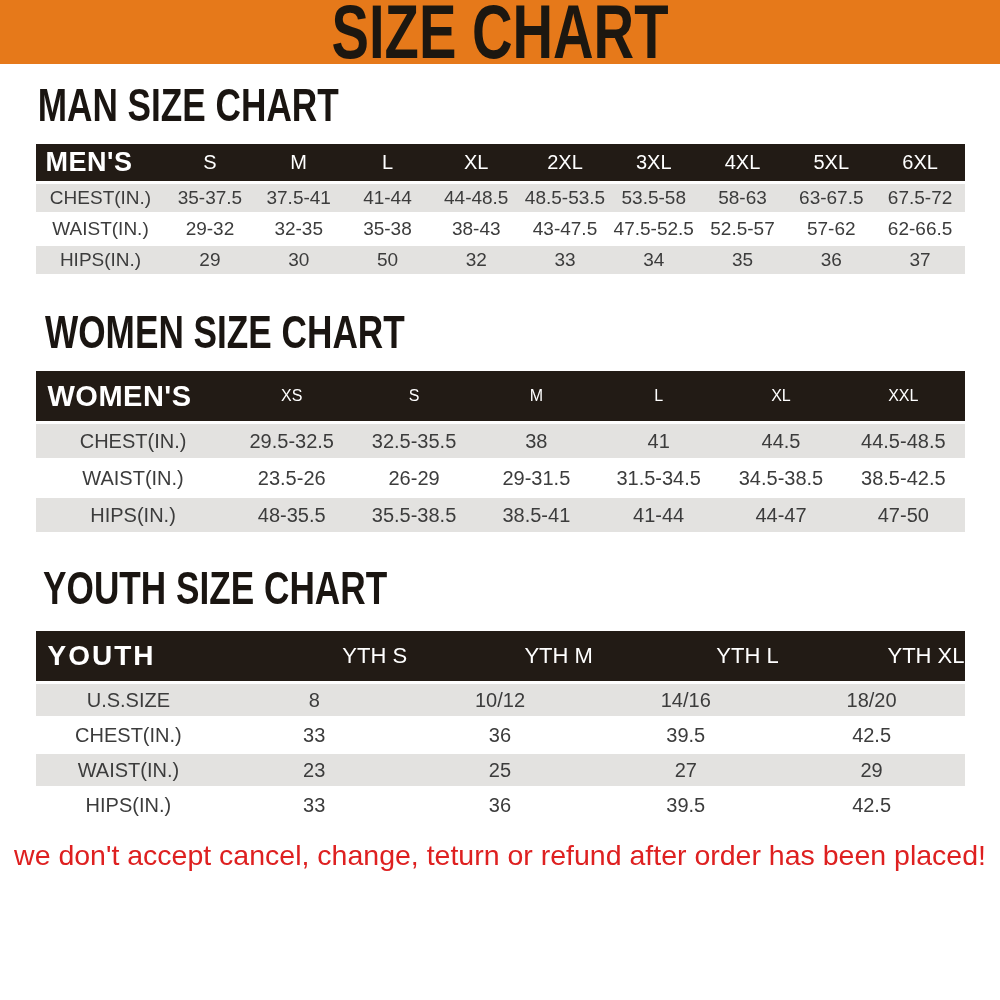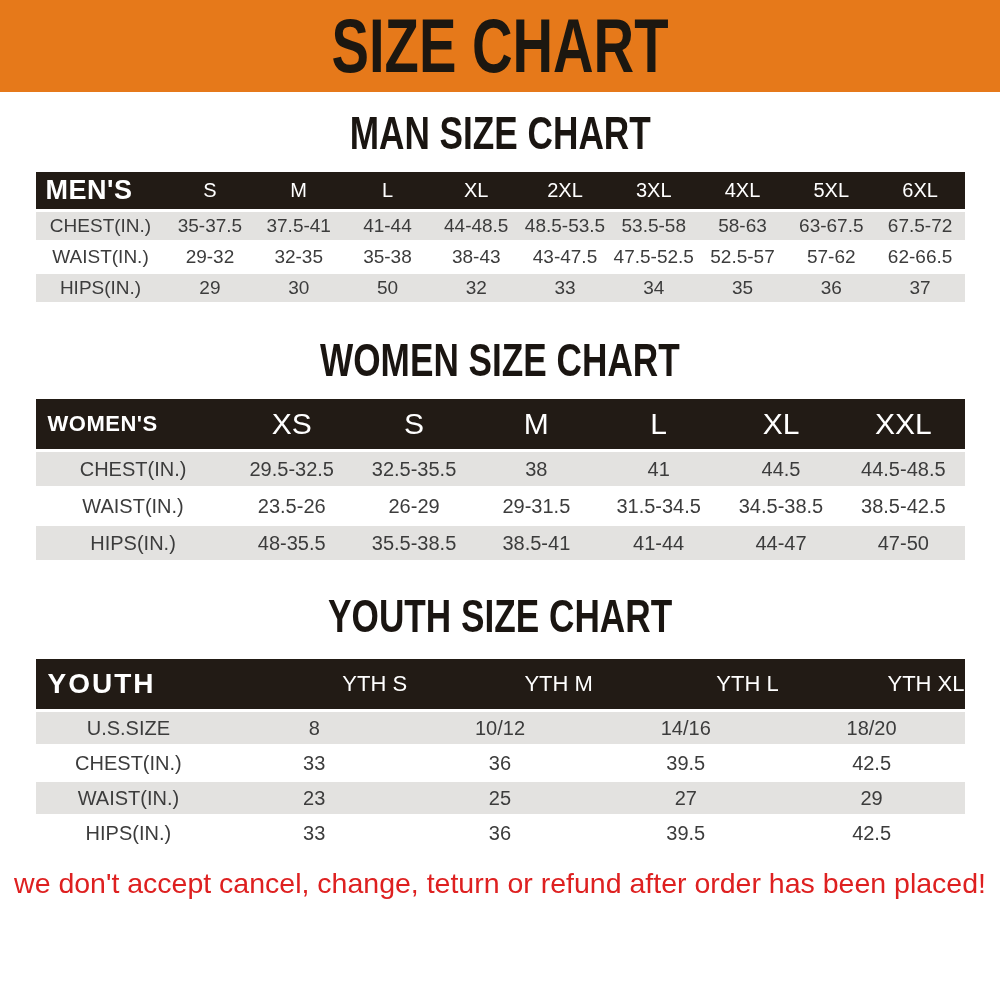--- a/index.html
+++ b/index.html
@@ -7,38 +7,38 @@
   body {
     width: 1000px;
     height: 1000px;
     font-family: "Liberation Sans", sans-serif;
     color: #3c3c3c;
     overflow: hidden;
   }
 
   
   .banner {
-    height: 92px;
+    height: 64px;
     background: #E6791A;
     display: flex;
     align-items: center;
     justify-content: center;
   }
   .banner-title {
     font-size: 72px;
     font-weight: 700;
     color: #1c1710;
     letter-spacing: 0px;
     transform: scaleX(0.78) scaleY(1.05);
     white-space: nowrap;
   }
 
   
   .section-title {
-    text-align: center;
+    text-align: left;
     line-height: 1;
   }
   .section-title span {
     display: inline-block;
     font-size: 44px;
     font-weight: 700;
     color: #1a1511;
     transform: scaleX(0.80) scaleY(1.06);
     white-space: nowrap;
   }
@@ -77,22 +77,22 @@
   }
   .size-table tbody tr:nth-child(odd) td { background: #E3E2E0; }
 
   
   .t-men thead th { height: 37px; font-size: 20px; }
   .t-men thead th.corner { font-size: 27px; padding-left: 10px; letter-spacing: 0.5px; }
   .t-men tbody td { height: 28px; font-size: 19px; }
   .t-men th:first-child, .t-men td:first-child { width: 14%; }
 
   
-  .t-women thead th { height: 50px; font-size: 30px; }
-  .t-women thead th.corner { font-size: 22px; padding-left: 12px; letter-spacing: 0.5px; }
+  .t-women thead th { height: 50px; font-size: 16px; }
+  .t-women thead th.corner { font-size: 29px; padding-left: 12px; letter-spacing: 0.5px; }
   .t-women tbody td { height: 34px; font-size: 20px; }
   .t-women th:first-child, .t-women td:first-child { width: 21%; }
 
   
   .t-youth thead th { height: 50px; font-size: 22px; text-align: right; }
   .t-youth thead th.corner { font-size: 28px; padding-left: 12px; letter-spacing: 2px; }
   .t-youth tbody td { height: 32px; font-size: 20px; }
   .t-youth th:first-child, .t-youth td:first-child { width: 20%; }
 
   

